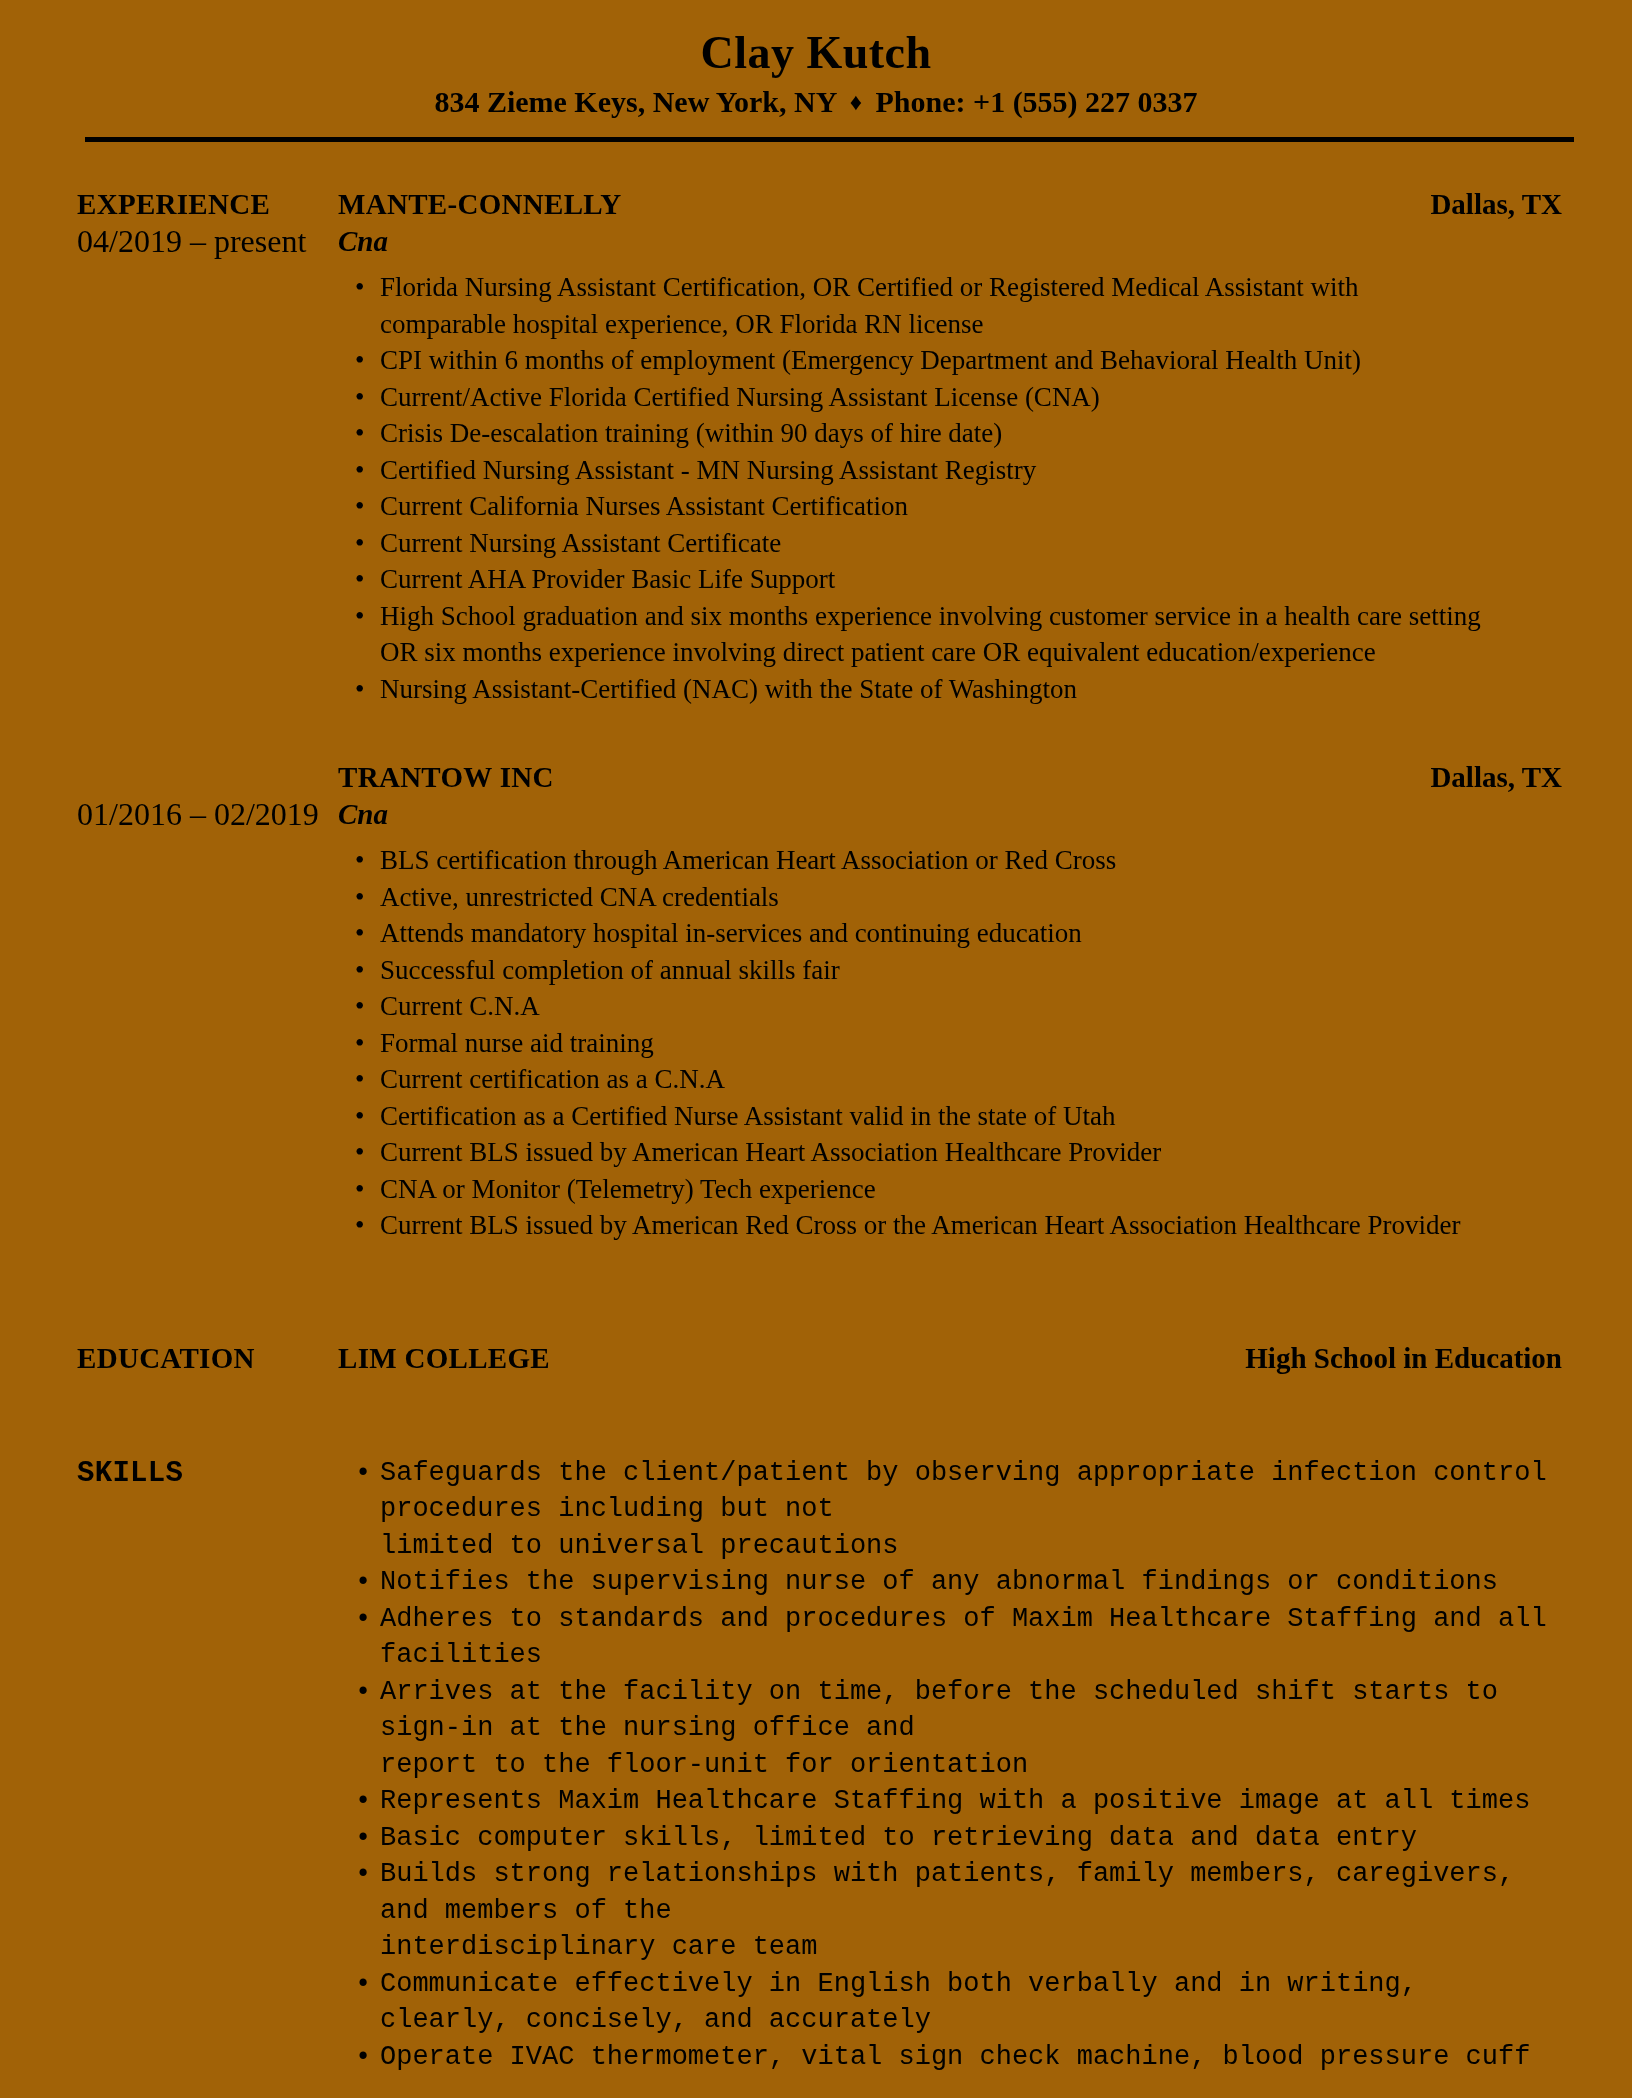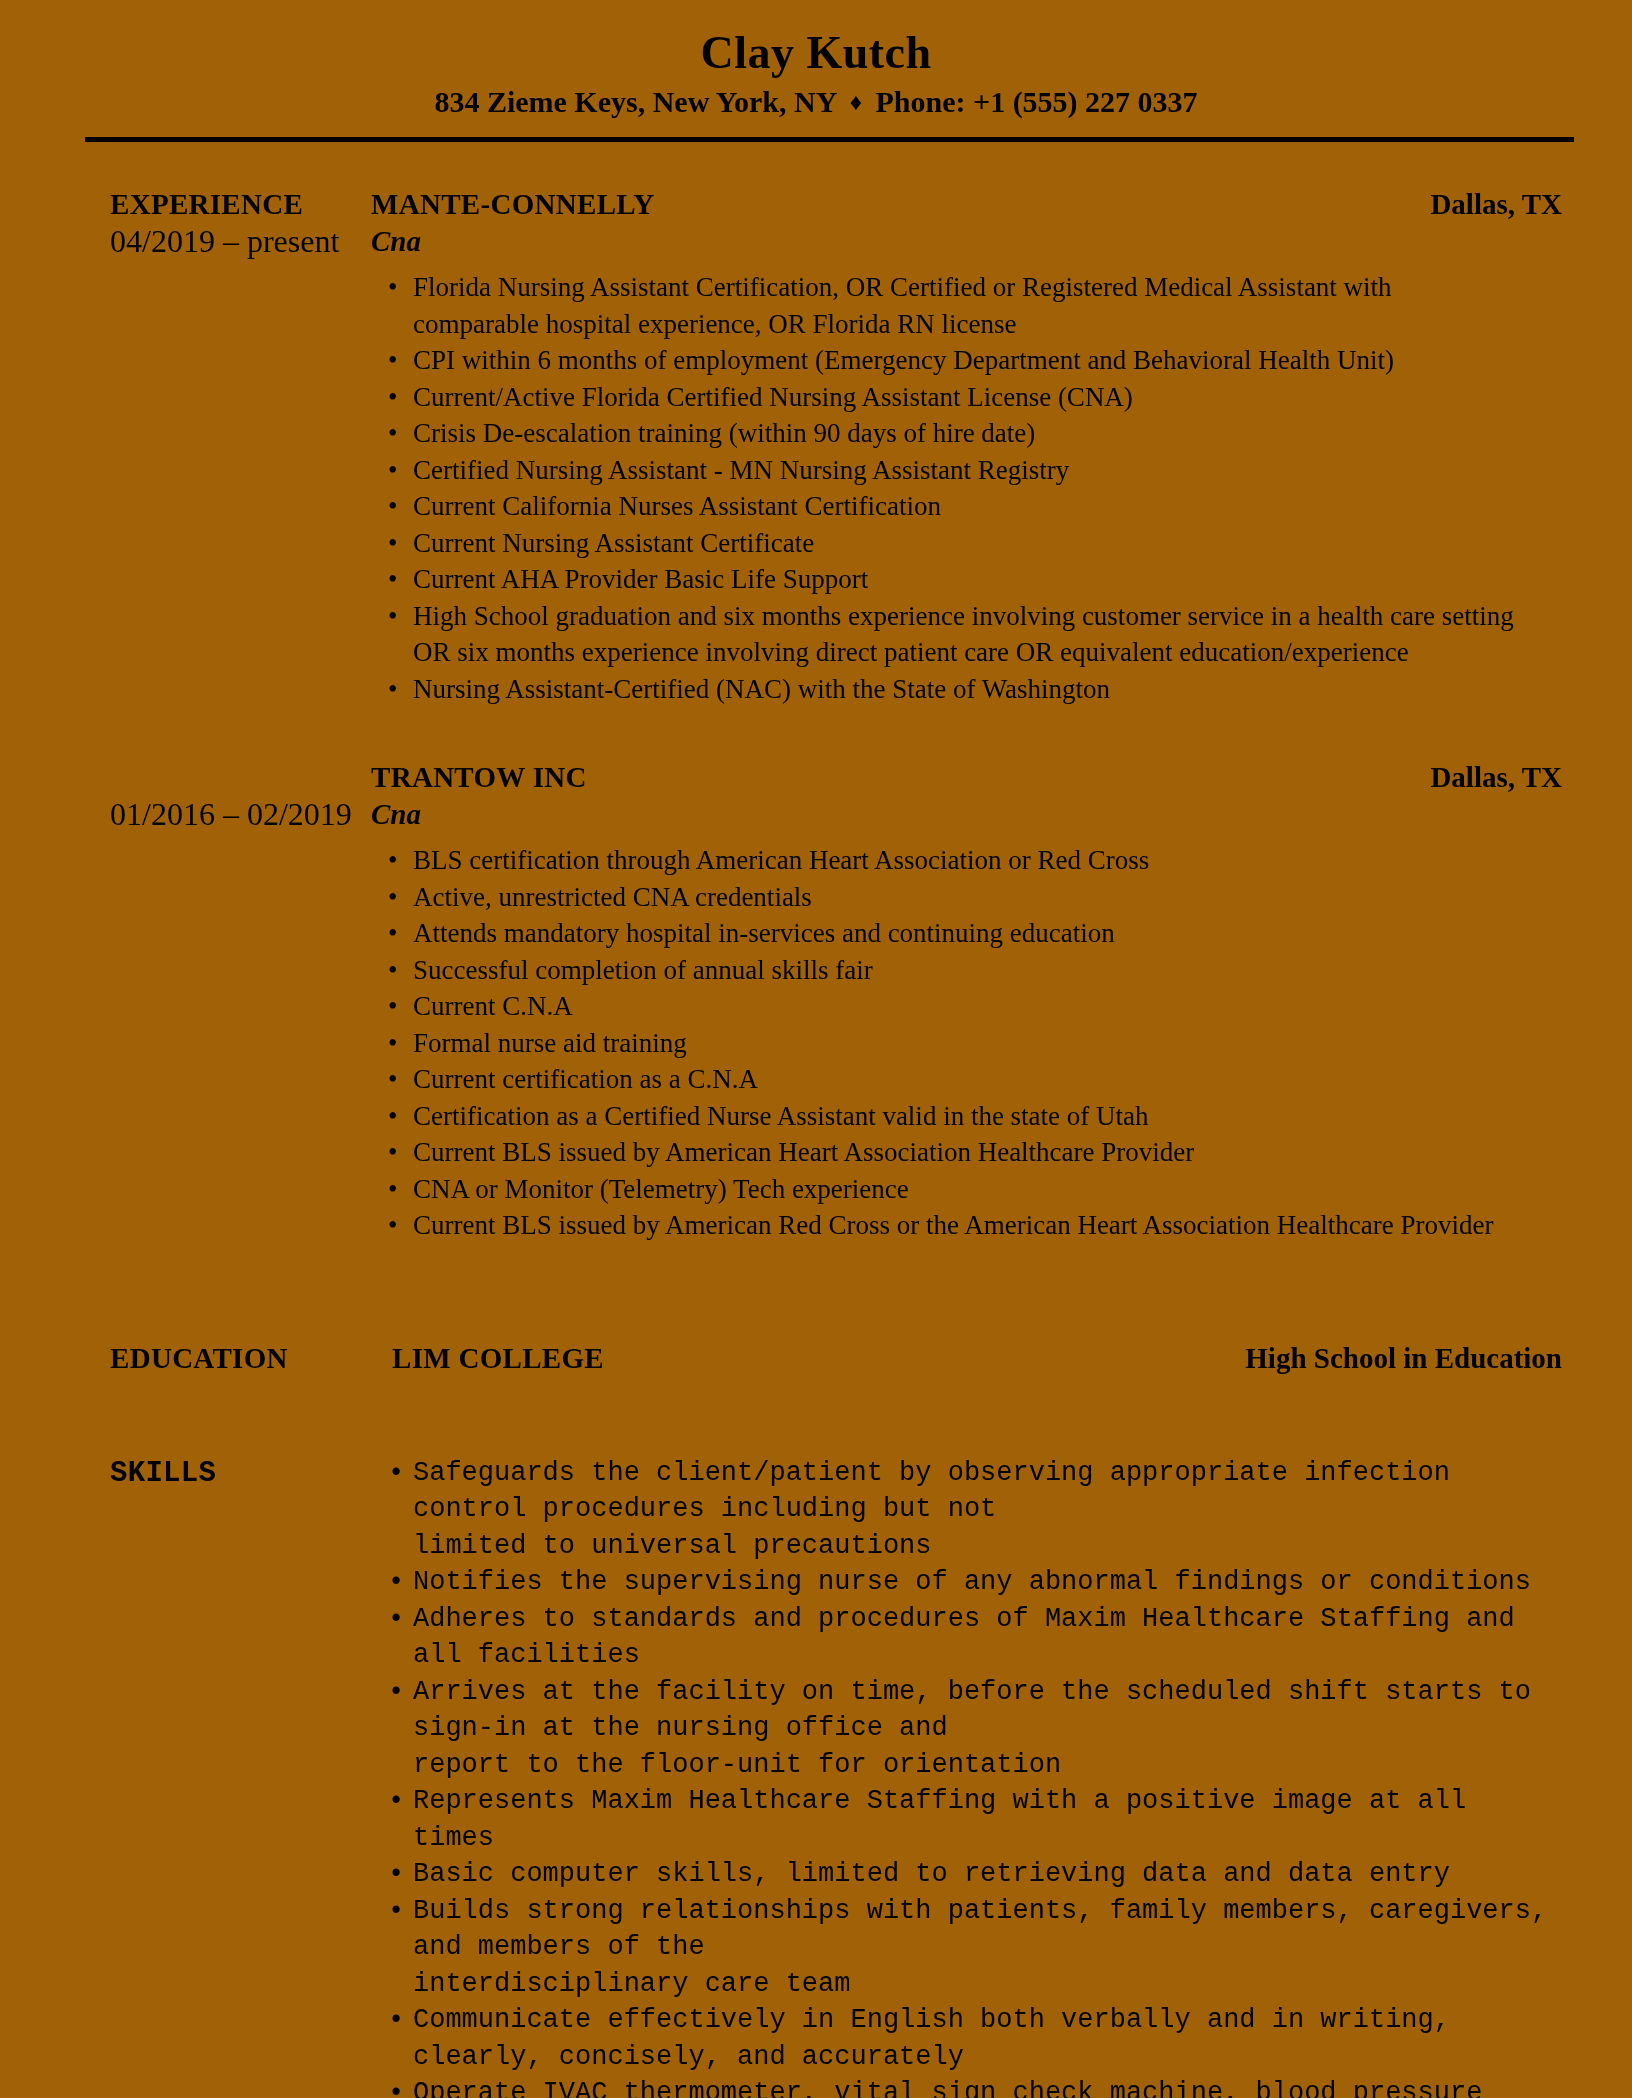--- a/index.html
+++ b/index.html
@@ -34,23 +34,23 @@
   }
   
   .row {
     display: flex;
     align-items: flex-start;
     padding-left: 77px;
     padding-right: 70px;
   }
   .row-experience { margin-top: 44px; }
   .row-entry2 { margin-top: 52px; }
-  .row-education { margin-top: 96px; gap: 21px; }
+  .row-education { margin-top: 96px; }
   .row-skills { margin-top: 78px; font-family: Liberation Mono, monospace; }
-  .col-label { width: 261px; flex: 0 0 261px; margin-left: 33px; }
+  .col-label { width: 261px; flex: 0 0 261px; }
   .col-content { flex: 1 1 auto; min-width: 0; }
   .sec-label {
     font-size: 29px;
     font-weight: bold;
     line-height: 37px;
     letter-spacing: 0.3px;
   }
   .date-text {
     font-size: 32px;
     line-height: 37px;

